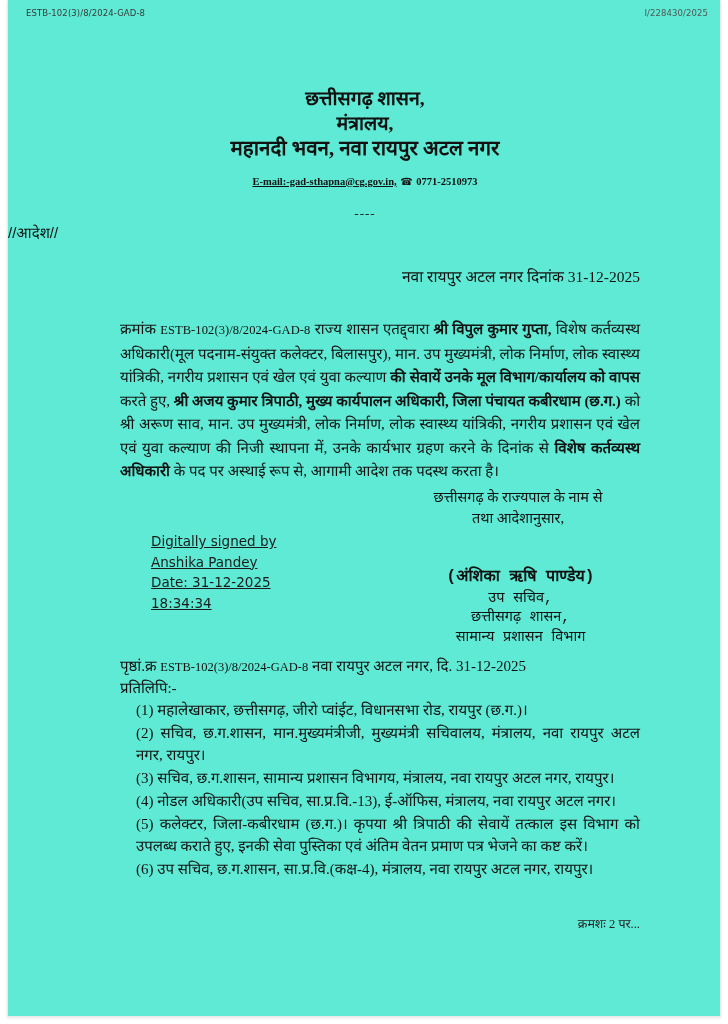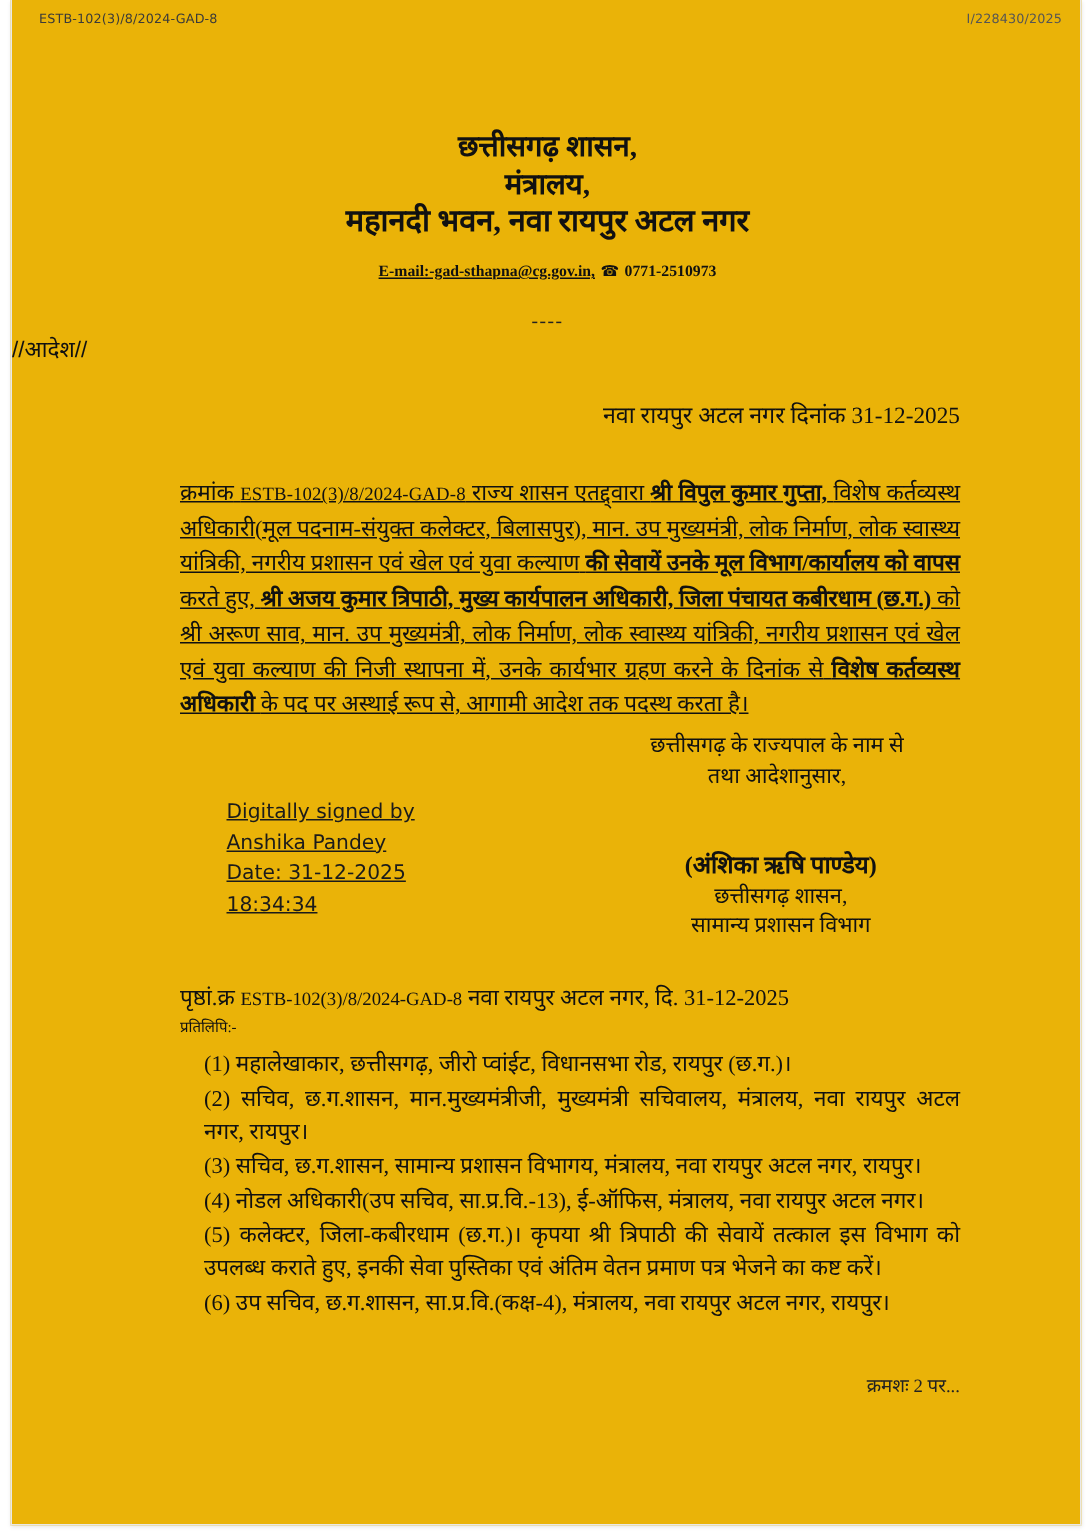--- a/index.html
+++ b/index.html
@@ -14,21 +14,21 @@
     overflow: hidden;
     font-family: "Liberation Serif", "DejaVu Serif", serif;
     color: #1b1b1b;
   }
   .page {
     position: absolute;
     left: 7px;
     top: 0px;
     width: 714px;
     height: 1017px;
-    background: #eab308;
+    background: #5eead4;
     border: 1px solid #e9e9e9;
     border-top: none;
     box-shadow: 0 1px 3px rgba(0,0,0,0.10);
     box-sizing: border-box;
     overflow: hidden;
   }
 
   
   .meta-row {
     position: absolute;
@@ -119,21 +119,20 @@
     position: absolute;
     top: 303px;
     left: 112px;
     width: 520px;
     font-family: "Liberation Serif", "DejaVu Serif", serif;
     font-size: 15px;
     line-height: 23.5px;
     text-align: justify;
     text-justify: inter-word;
     color: #111;
-    text-decoration: underline;
   }
   .body-para .b { font-weight: 700; }
   .body-para .refno {
     font-family: "Liberation Serif", "DejaVu Serif", serif;
     font-size: 12.5px;
     letter-spacing: 0.1px;
   }
 
   
   .closing {
@@ -161,21 +160,21 @@
     text-decoration: underline;
   }
 
   
   .signatory {
     position: absolute;
     top: 568px;
     left: 380px;
     width: 265px;
     text-align: center;
-    font-family: Liberation Serif, serif;
+    font-family: Liberation Mono, monospace;
     font-size: 14.5px;
     line-height: 19.5px;
     color: #111;
   }
   .signatory .name {
     font-size: 16px;
     font-weight: 700;
     margin-bottom: 1px;
   }
 
@@ -191,21 +190,21 @@
     color: #111;
   }
   .endorse .refno {
     font-size: 12.5px;
   }
   .copy-label {
     position: absolute;
     top: 677px;
     left: 112px;
     font-family: "Liberation Serif", "DejaVu Serif", serif;
-    font-size: 10px;
+    font-size: 15px;
     color: #111;
   }
 
   
   .copy-list {
     position: absolute;
     top: 699px;
     left: 112px;
     width: 520px;
     margin: 0;
@@ -284,20 +283,21 @@
 
   <div class="dsc">
     <div>Digitally signed by</div>
     <div>Anshika Pandey</div>
     <div>Date: 31-12-2025</div>
     <div>18:34:34</div>
   </div>
 
   <div class="signatory">
     <div class="name">(अंशिका ऋषि पाण्डेय)</div>
+    <div>उप सचिव,</div>
     <div>छत्तीसगढ़ शासन,</div>
     <div>सामान्य प्रशासन विभाग</div>
   </div>
 
   <div class="endorse">
     <span>पृष्ठां.क्र</span>
     <span class="refno">ESTB-102(3)/8/2024-GAD-8</span>
     <span>नवा रायपुर अटल नगर, दि. 31-12-2025</span>
   </div>
   <div class="copy-label">प्रतिलिपि:-</div>

